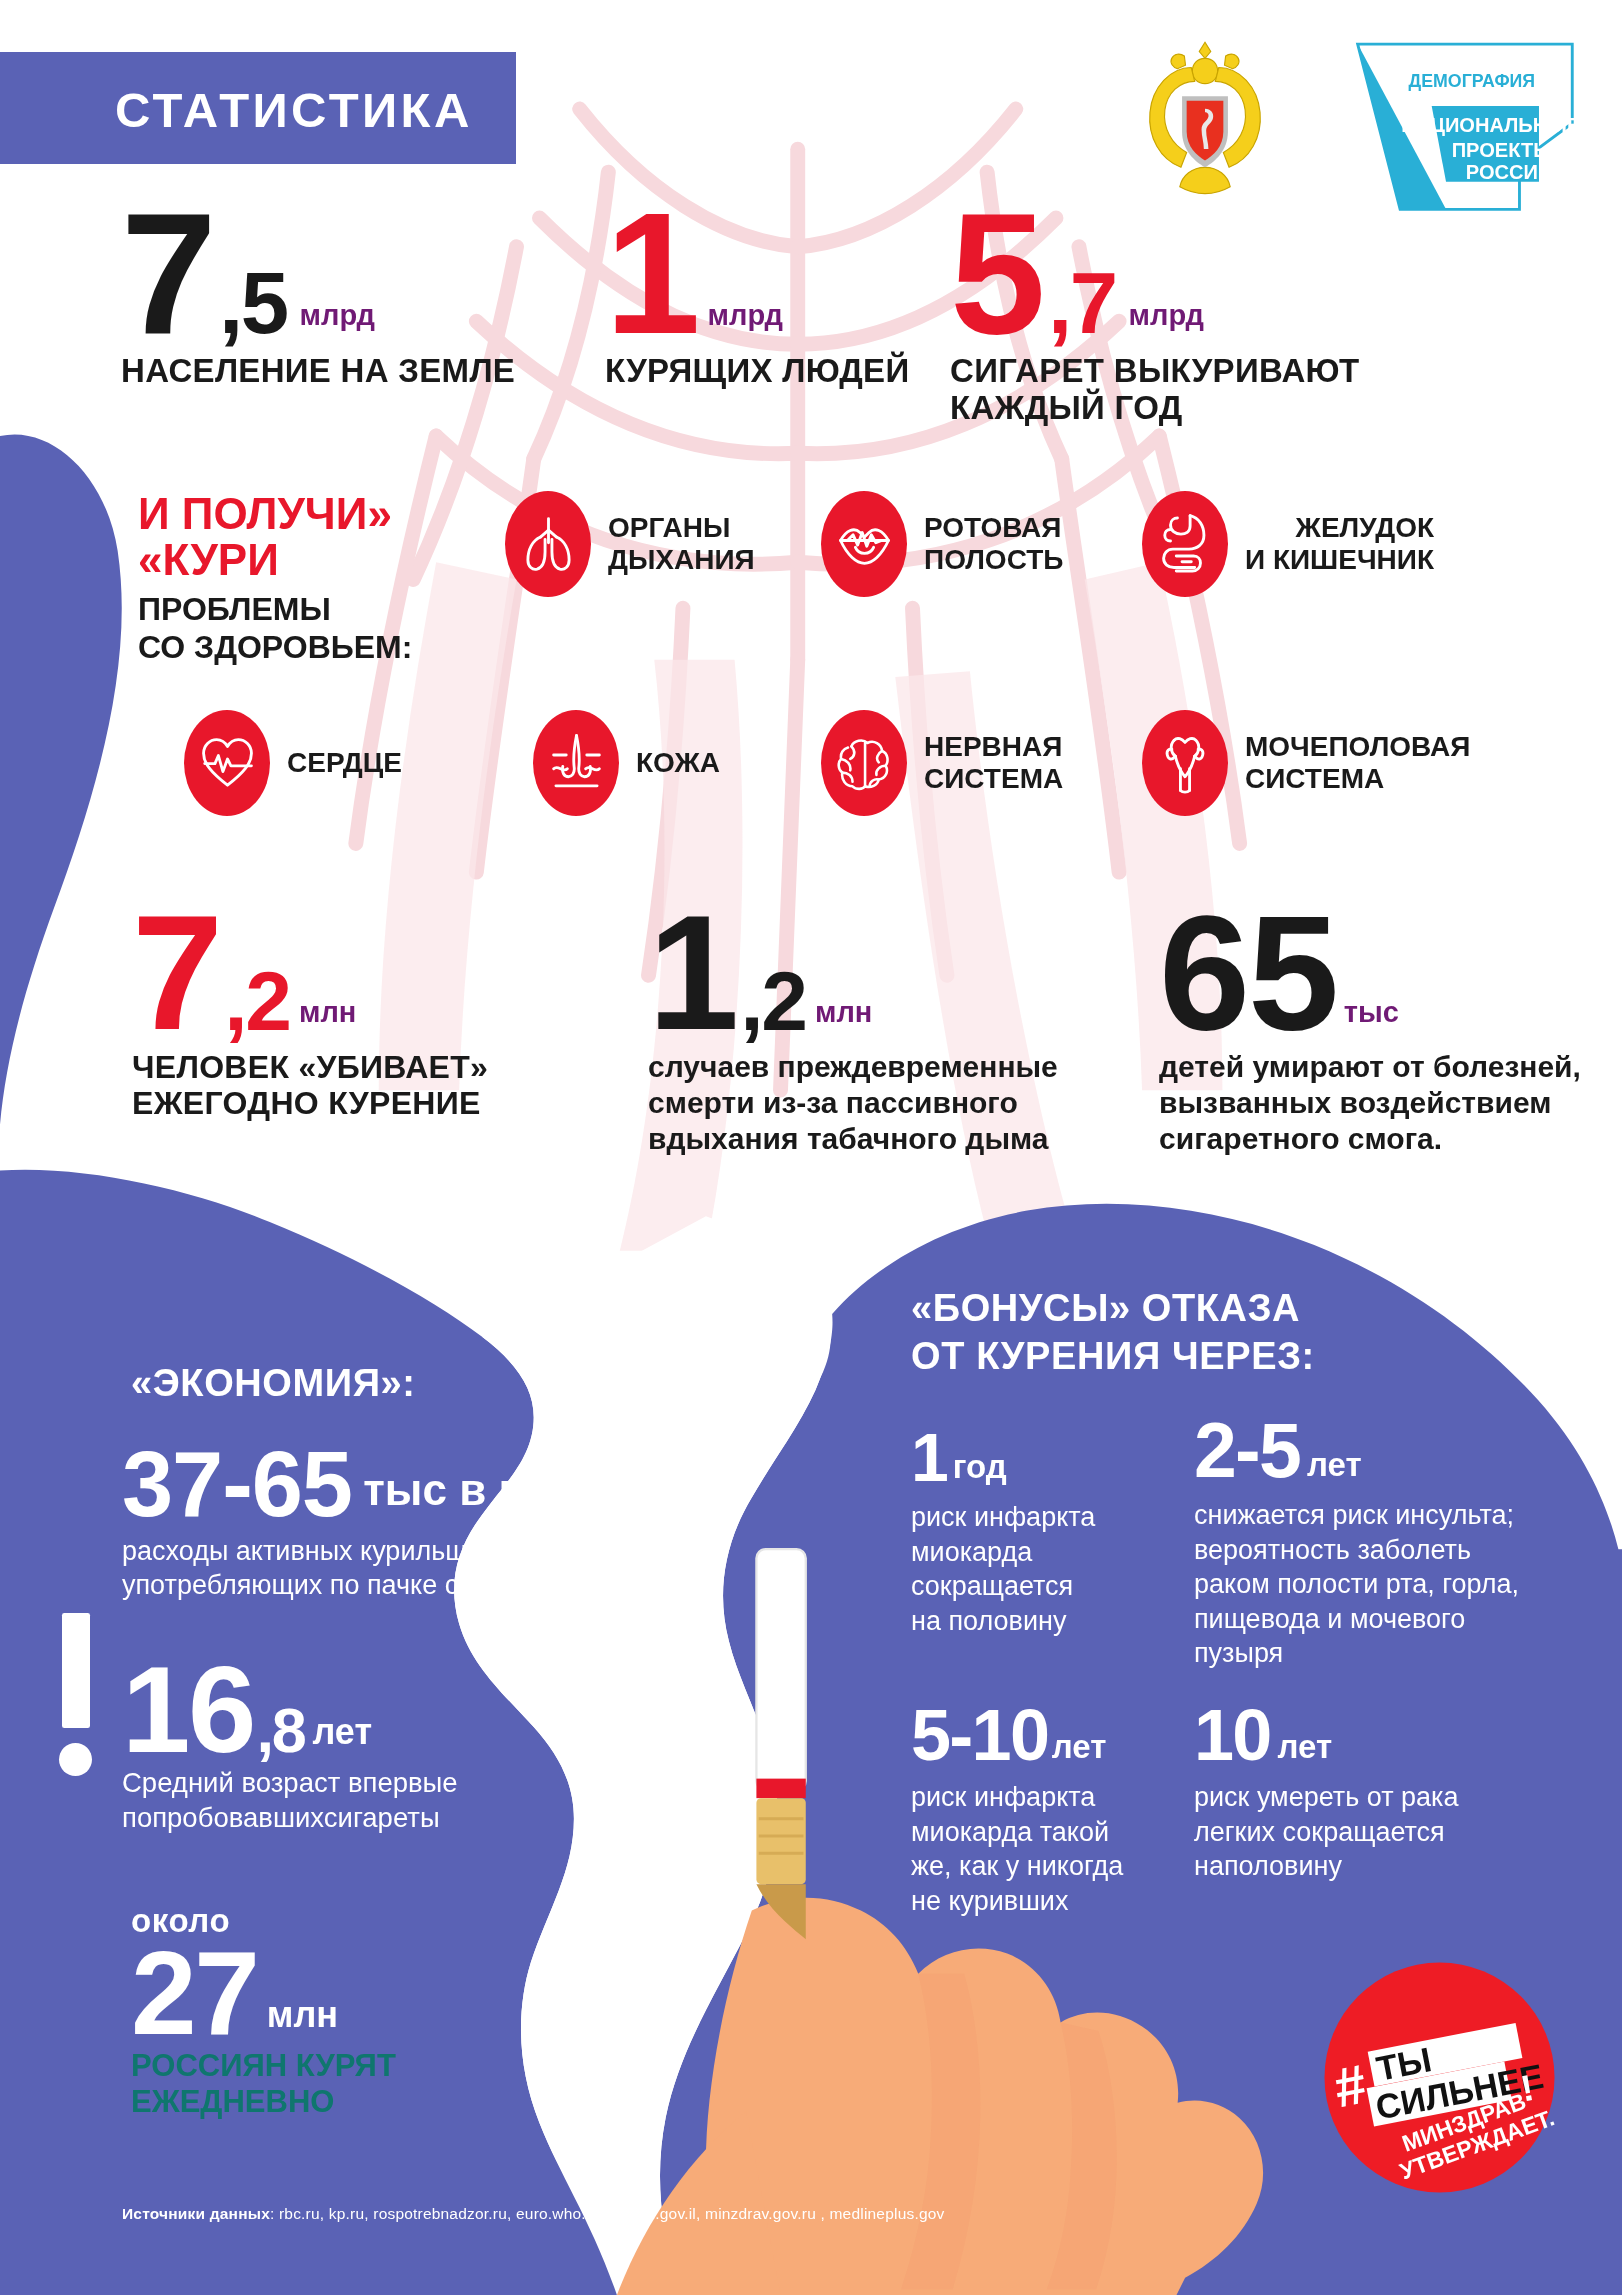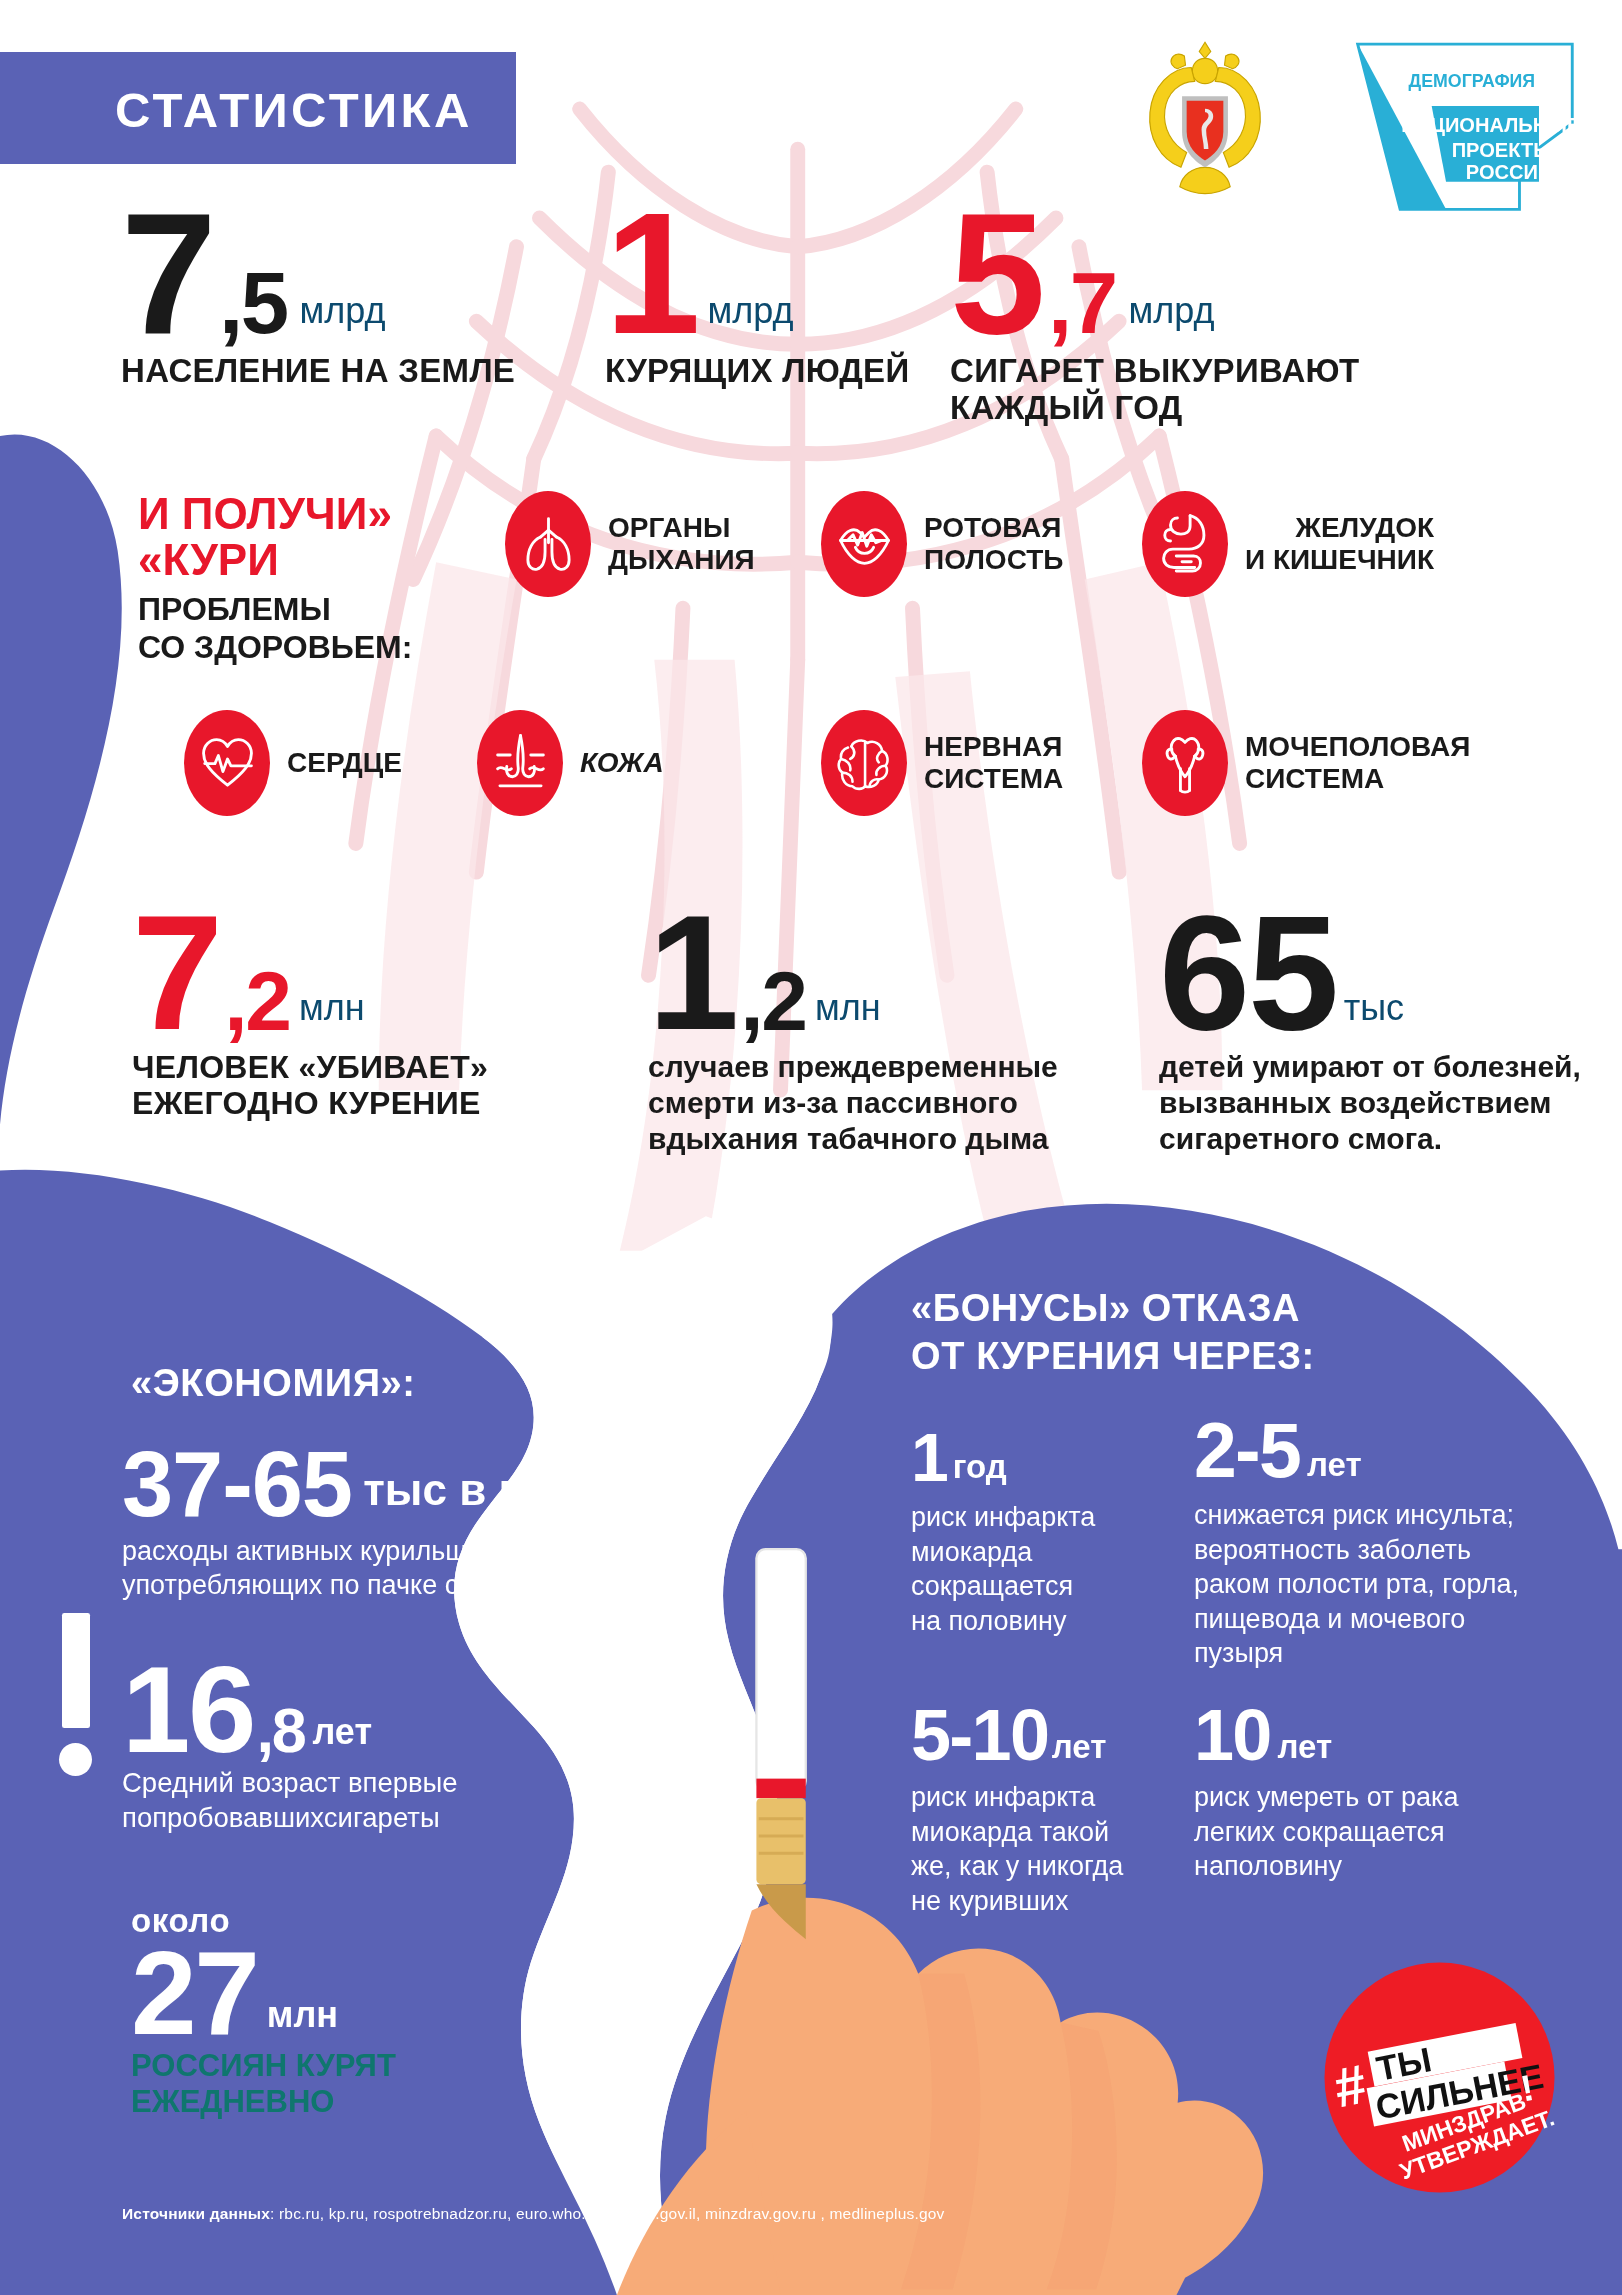--- a/index.html
+++ b/index.html
@@ -21,21 +21,21 @@
   }
   .emblem{position:absolute;left:1136px;top:32px;width:138px;height:172px;}
   .nplogo{position:absolute;left:1337px;top:37px;width:241px;height:184px;}
 
   
   .blk{position:absolute;}
   .big{font-weight:700;line-height:0.84;letter-spacing:-2.3px;}
   .num-dark{color:#1a1a1a;}
   .num-red{color:#e8172b;}
   .num-white{color:#ffffff;}
-  .unit{font-size:36px;font-weight:400;letter-spacing:0px;color:#0c4a6e;}
+  .unit{font-size:29px;font-weight:700;letter-spacing:0px;color:#701a75;}
   .unit-w{font-size:44px;font-weight:700;color:#ffffff;text-align:center;}
   .cap{font-size:33px;font-weight:700;line-height:1.12;color:#1a1a1a;letter-spacing:0.3px;}
   .cap-w{font-size:32px;font-weight:700;line-height:1.15;color:#0f766e;}
   .cap-light{font-size:30px;font-weight:700;line-height:1.2;color:#1a1a1a;}
   .cap-light-w{font-size:29px;font-weight:400;line-height:1.26;color:#ffffff;}
   .row-inline{display:flex;align-items:flex-end;}
 
   
   .kuri{color:#e8172b;font-size:44px;font-weight:700;line-height:1.05;letter-spacing:0px;}
   .problems{color:#1a1a1a;font-size:32px;font-weight:700;line-height:1.18;margin-top:8px;}
@@ -301,21 +301,21 @@
   <div class="organ" style="left:184px;top:710px;">
     <div class="disc">
       <svg width="57" height="54" viewBox="0 0 100 94" fill="none" stroke="#fff" stroke-width="5" stroke-linecap="round" stroke-linejoin="round">
         <path d="M50,86 C22,64 8,48 8,30 C8,16 19,6 31,6 C39,6 46,11 50,18 C54,11 61,6 69,6 C81,6 92,16 92,30 C92,48 78,64 50,86 Z"></path>
         <path d="M10,48 L28,48 L34,34 L42,62 L50,40 L56,52 L92,52"></path>
       </svg>
     </div>
     <div class="olabel">СЕРДЦЕ</div>
   </div>
 
-  <div class="organ" style="left:477px;top:710px;font-style:italic;">
+  <div class="organ" style="left:533px;top:710px;">
     <div class="disc">
       <svg width="55" height="64" viewBox="0 0 96 112" fill="none" stroke="#fff" stroke-width="5" stroke-linecap="round" stroke-linejoin="round">
         <path d="M48,8 C44,28 42,48 44,64 C45,74 40,80 34,80 C26,80 22,72 24,62"></path>
         <path d="M48,8 C52,28 54,48 52,64 C51,74 56,80 62,80 C70,80 74,72 72,62"></path>
         <path d="M8,42 L30,42"></path>
           <path d="M66,42 L88,42"></path>
         <path d="M8,66 C16,58 24,74 32,66"></path>
         <path d="M64,66 C72,58 80,74 88,66"></path>
         <path d="M12,96 L84,96"></path>
       </svg>

